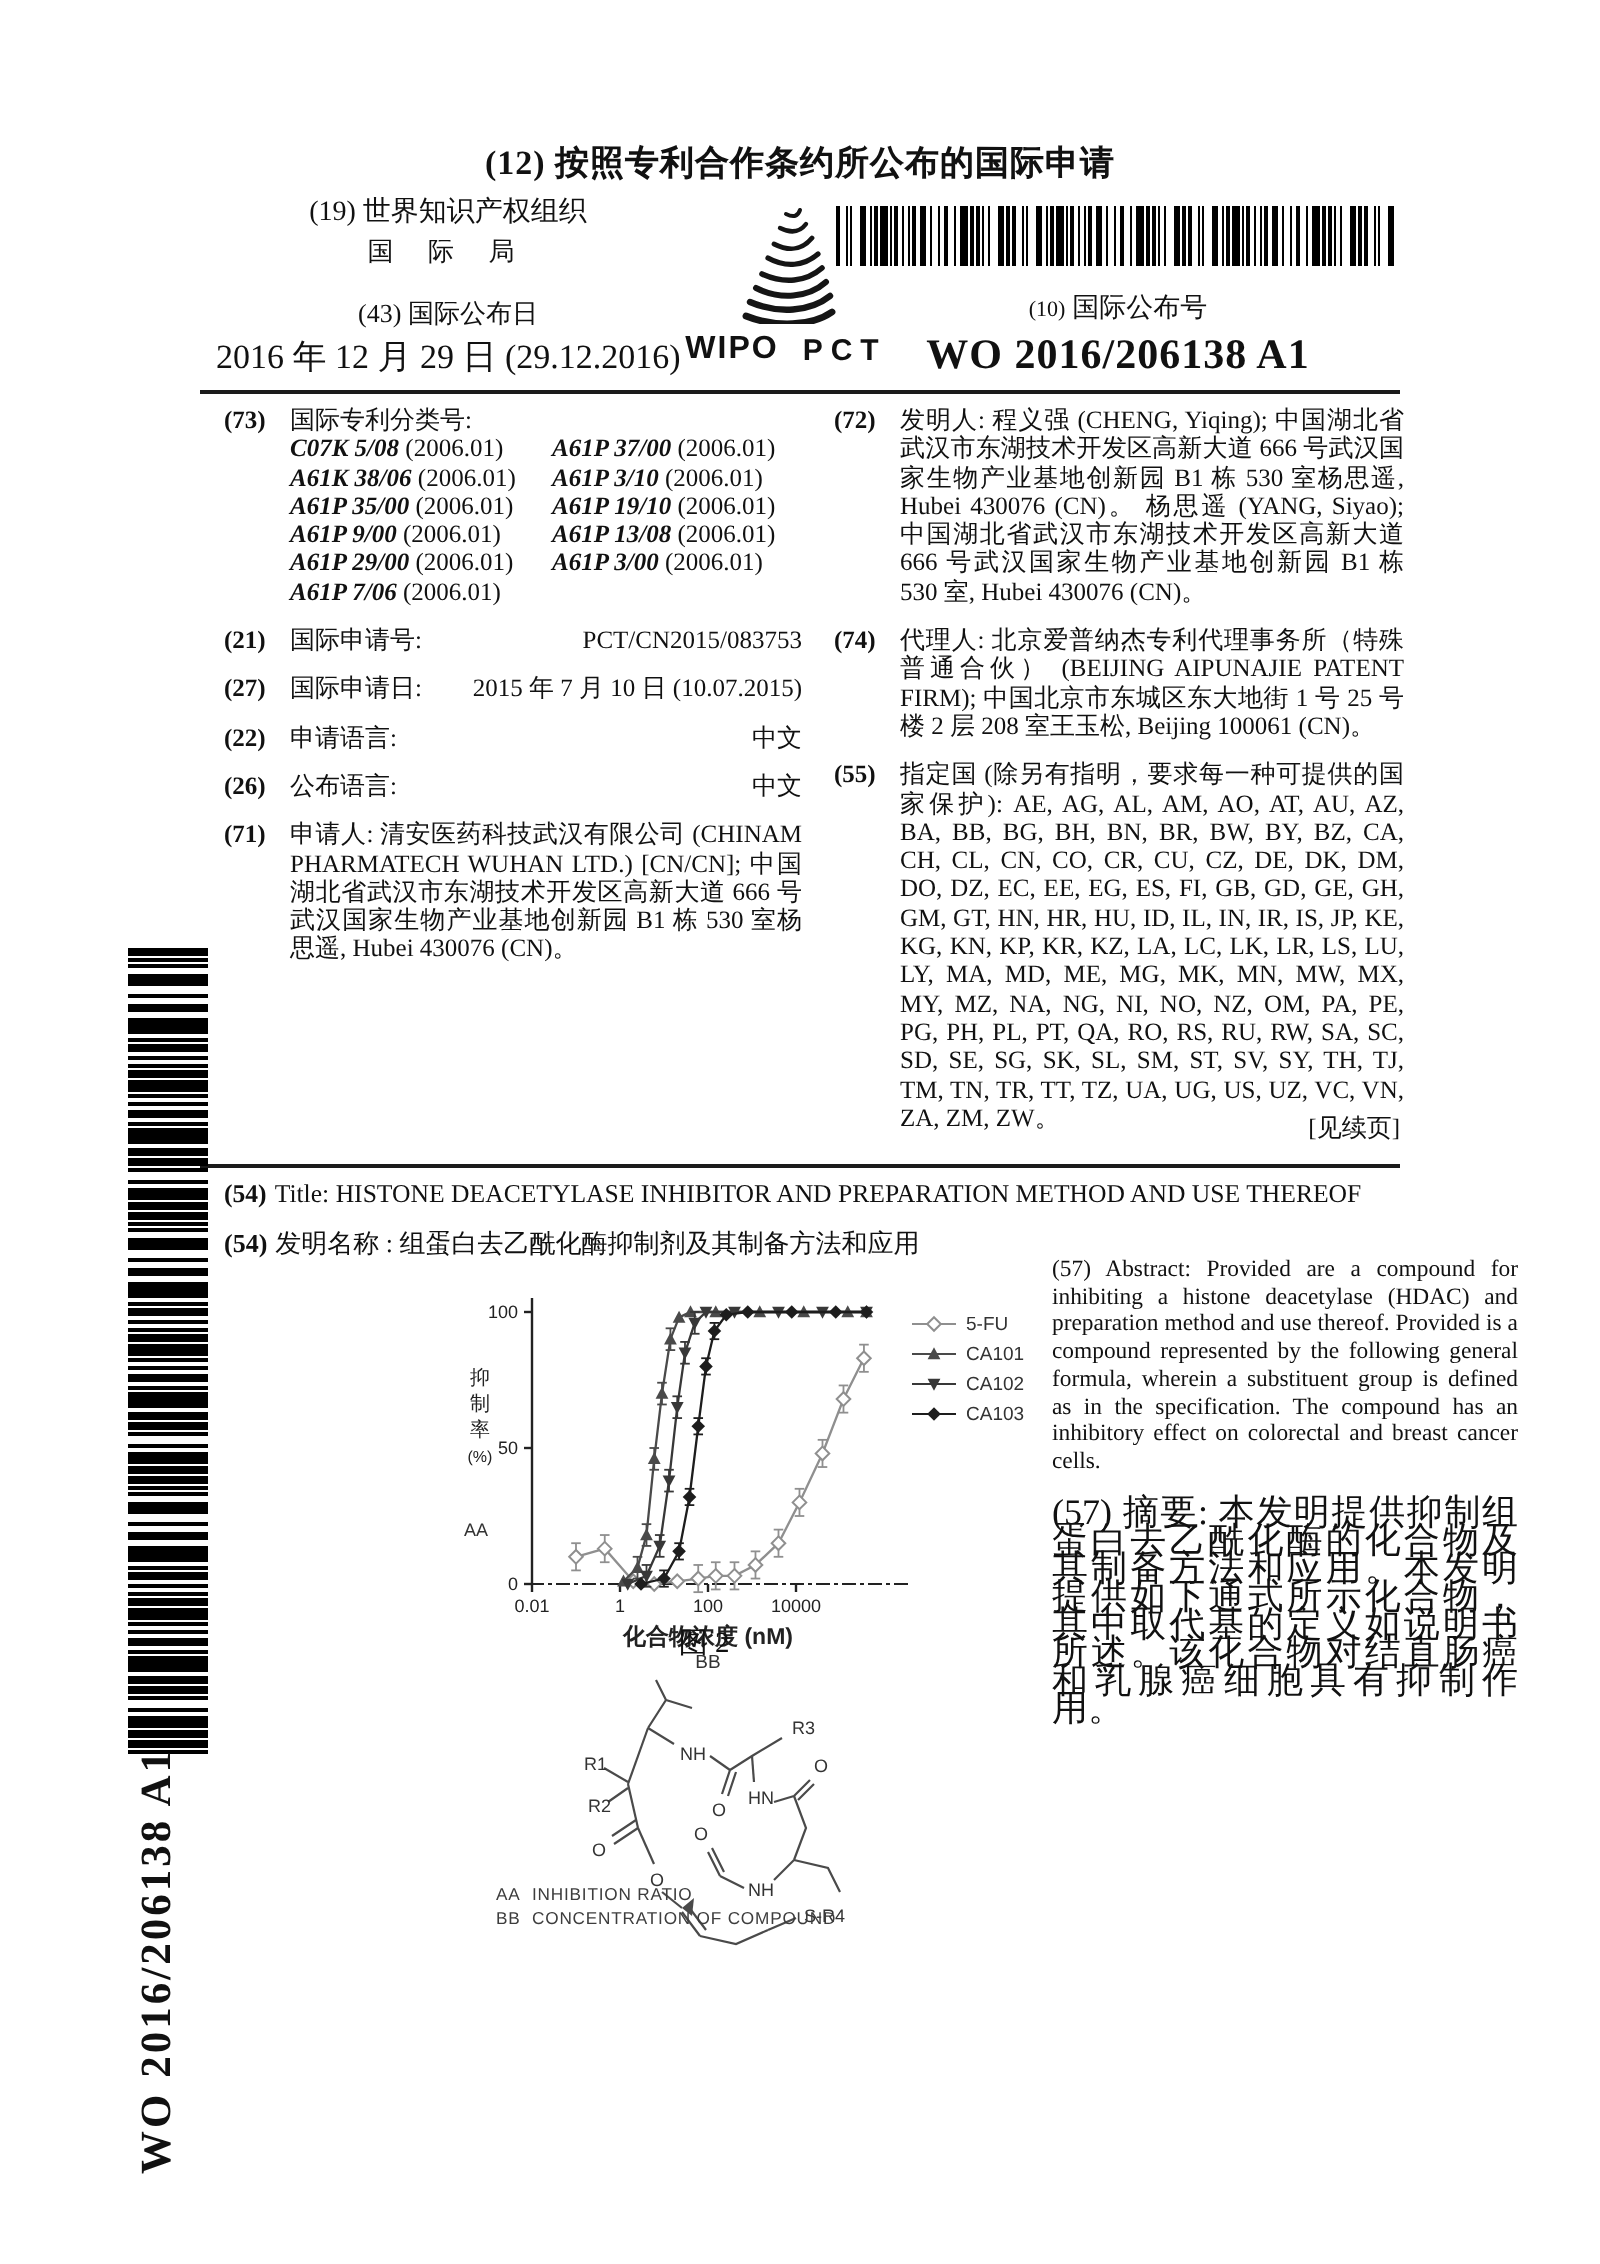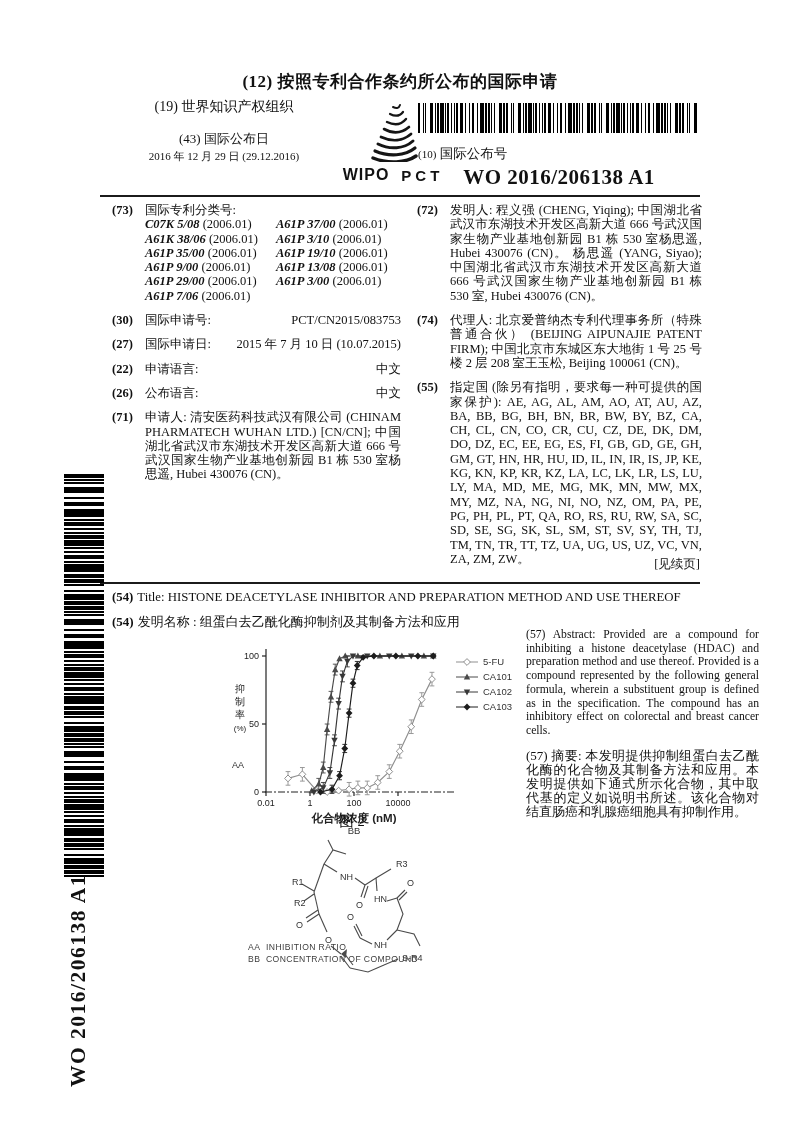--- a/index.html
+++ b/index.html
@@ -8,32 +8,32 @@
         font-family:"Liberation Serif","DejaVu Serif",serif;}
   .b{font-weight:normal}
   .bi{font-weight:bold;font-style:italic}
   .doc-kind{position:absolute;top:70px;left:0;width:100%;text-align:center;
             font-size:17px;font-weight:bold;letter-spacing:.5px}
   
   .hleft{position:absolute;left:108px;top:98px;width:232px;text-align:center;line-height:1.25}
   .hleft .l1{font-size:14px}
   .hleft .l2{font-size:13px;letter-spacing:7px;margin-top:2px}
   .hleft .l3{font-size:13px;margin-top:15px}
-  .hleft .l4{font-size:11px;margin-top:3px;white-space:nowrap}
+  .hleft .l4{font-size:17px;margin-top:3px;white-space:nowrap}
   .hlogo{position:absolute;left:343px;top:100px;width:100px;text-align:center}
   .hlogo svg{display:block;margin:0 auto}
   .logotext{display:flex;align-items:center;justify-content:center;gap:6px;margin-top:4px;
             font-family:"Liberation Sans","DejaVu Sans",sans-serif}
   .logotext .wipo{font-size:16px;font-weight:bold;letter-spacing:1px}
   .logotext .pipe{width:1.5px;height:15px;background:#444}
   .logotext .pct{font-size:15px;font-weight:600;letter-spacing:4px}
   .hright{position:absolute;left:418px;top:103px;width:282px}
   .bc-h{display:flex;align-items:stretch;height:30px;width:282px;overflow:hidden}
   .bc-h i{display:block;background:#000;flex:none;height:100%}
-  .pn-label{margin-top:12px;font-size:13.5px}
+  .pn-label{text-align:center;margin-top:12px;font-size:13.5px}
   .pn-label .small{font-size:11px}
   .pn-value{text-align:center;font-size:21px;font-weight:bold;margin-top:2px;letter-spacing:.5px;white-space:nowrap}
   .rule{position:absolute;left:100px;width:600px;height:2.4px;background:#1b1b1b}
   .r1{top:195px}
   .r2{top:582px}
   
   .cols{position:absolute;left:112px;top:203px;width:590px;display:flex;gap:16px;
         font-size:12.5px;line-height:14.3px}
   .col-left{width:289px;flex:none}
   .col-right{width:285px;flex:none}
@@ -52,38 +52,39 @@
   
   .chart-wrap{position:absolute;left:220px;top:640px;width:310px;height:200px}
   .fig-caption{position:absolute;left:222px;top:812px;width:260px;text-align:center;font-size:14.5px}
   .structure{position:absolute;left:244px;top:838px}
   .aabb{position:absolute;left:248px;top:942px;font-family:"Liberation Sans","DejaVu Sans",sans-serif;
         font-size:8.6px;color:#3d3d3d;line-height:11.5px;letter-spacing:.4px}
   .aabb .k{display:inline-block;min-width:18px}
   
   .abstract{position:absolute;left:526px;top:628px;width:233px}
   .abstract .en{margin:0;font-size:11.7px;line-height:13.7px;text-align:justify}
-  .abstract .cn{margin:11px 0 0 0;font-size:13px;line-height:14px;text-align:justify}
+  .abstract .cn{margin:11px 0 0 0;font-size:18px;line-height:14px;text-align:justify}
   
   .bc-v{position:absolute;left:64px;top:474px;width:40px;height:404px;display:flex;
         flex-direction:column;overflow:hidden}
   .bc-v i{display:block;background:#000;width:100%;flex:none}
   .side-pubno{position:absolute;left:66px;top:1087px;transform-origin:0 0;transform:rotate(-90deg);
               font-size:21.5px;font-weight:bold;white-space:nowrap;letter-spacing:1.5px}
   svg text{font-family:"Liberation Sans","DejaVu Sans",sans-serif}
 </style>
 </head>
 <body>
 
 <div class="page">
 
   <div class="doc-kind">(12) 按照专利合作条约所公布的国际申请</div>
 
   <div class="hleft">
     <div class="l1 b"><span>(19)</span> <span>世界知识产权组织</span></div>
+    <div class="l2 b">国 际 局</div>
     <div class="l3 b"><span>(43)</span> <span>国际公布日</span></div>
     <div class="l4 b">2016 年 12 月 29 日 (29.12.2016)</div>
   </div>
 
   <div class="hlogo">
     <svg width="80" height="62" viewBox="0 0 80 62">
       <g fill="none" stroke="#151515" stroke-linecap="round">
         <path d="M20,58 C35,64 53,63 63,56" stroke-width="3.4"></path>
         <path d="M22,51 C36,57 52,56 62,48" stroke-width="3.2"></path>
         <path d="M25,44 C37,50 51,49 60,41" stroke-width="3"></path>
@@ -204,21 +205,21 @@
             <span><i class="bi">A61P 13/08</i> <i style="font-style:normal">(2006.01)</i></span>
             <span><i class="bi">A61P 29/00</i> <i style="font-style:normal">(2006.01)</i></span>
             <span><i class="bi">A61P 3/00</i> <i style="font-style:normal">(2006.01)</i></span>
             <span><i class="bi">A61P 7/06</i> <i style="font-style:normal">(2006.01)</i></span>
             <span><i class="bi"></i> <i style="font-style:normal"></i></span>
           </div>
         </div>
       </div>
 
       <div class="field">
-        <div class="code">(30)</div>
+        <div class="code">(21)</div>
         <div class="fbody split">
             <span class="b">国际申请号:</span>
             <span>PCT/CN2015/083753</span>
           </div>
       </div>
 
       <div class="field">
         <div class="code">(27)</div>
         <div class="fbody split">
             <span class="b">国际申请日:</span>

